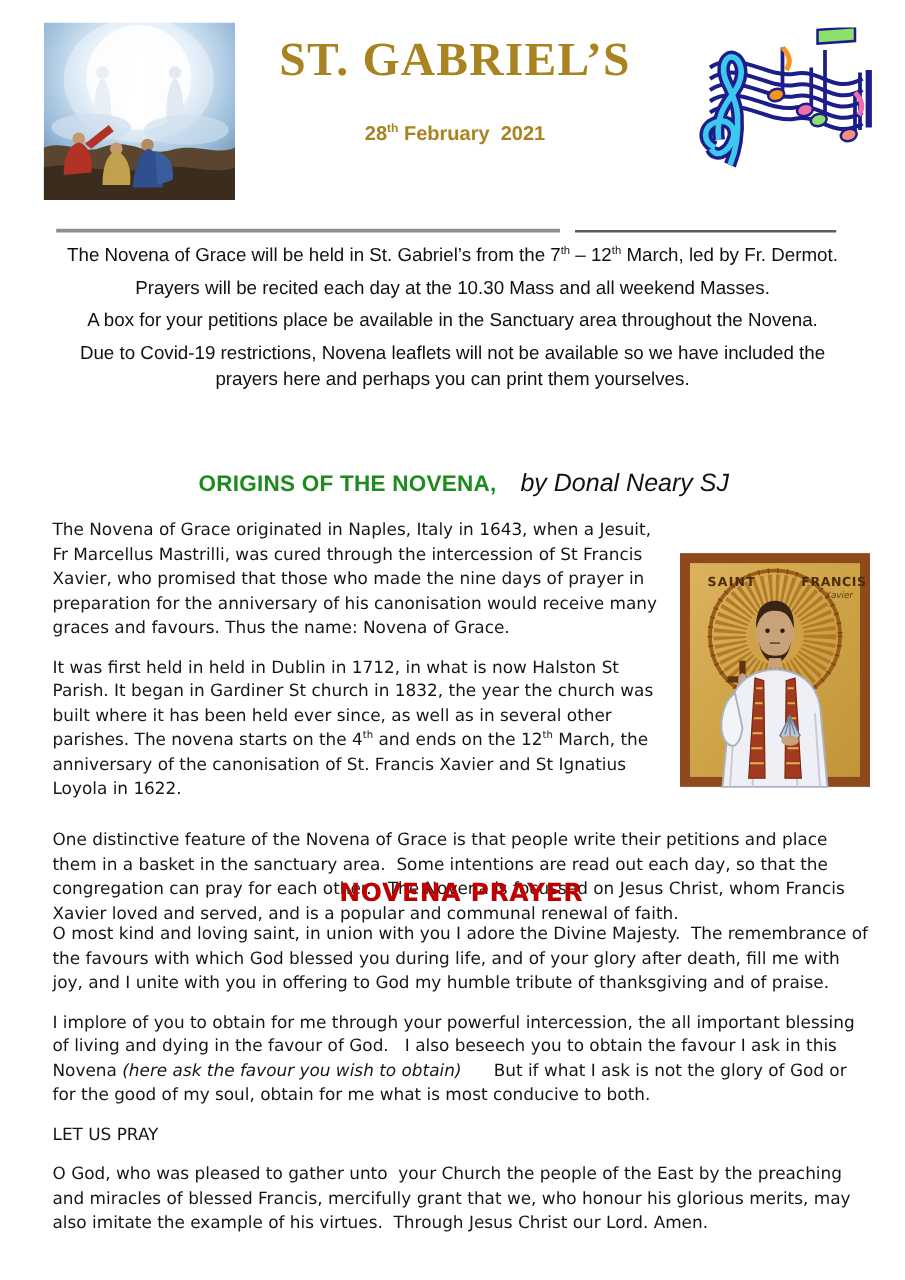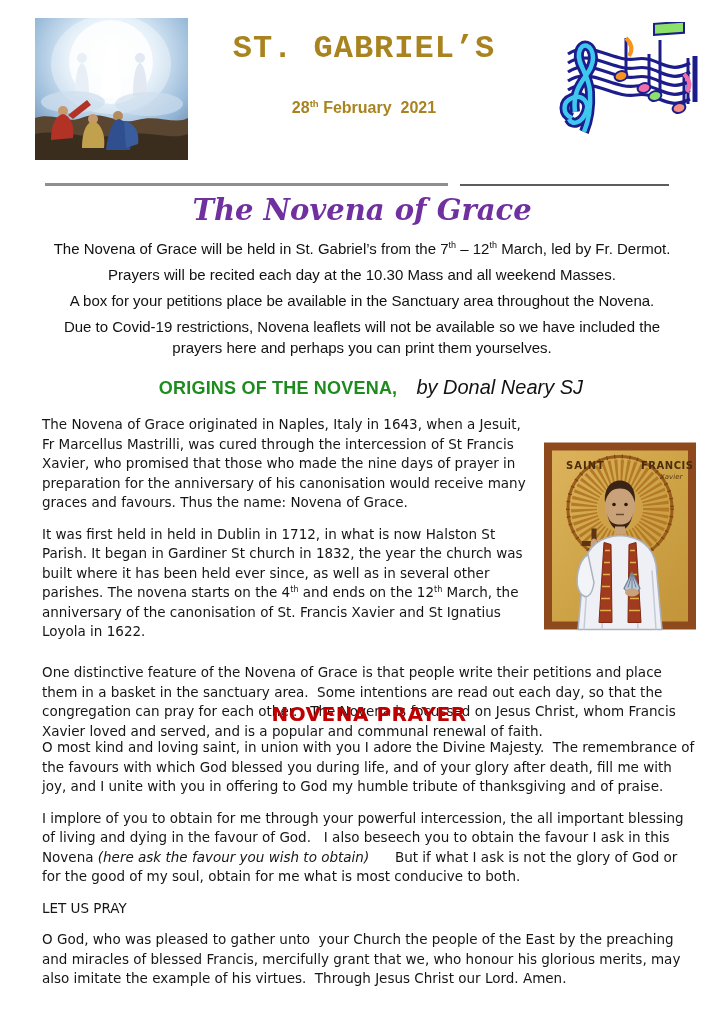--- a/index.html
+++ b/index.html
@@ -9,22 +9,22 @@
   }
   sup { font-size:0.60em; vertical-align:super; line-height:0; }
   i { font-style:italic; }
 
   
   .header { position:absolute; top:0; left:0; width:724px; height:184px; }
   .transfig { position:absolute; left:35px; top:18px; width:153px; height:142px; }
   .transfig svg { width:100%; height:100%; display:block; }
   .masthead { position:absolute; left:196px; top:28px; width:336px; text-align:center; }
   .masthead .t-line {
-    font-weight:bold; font-size:32px; line-height:41px; letter-spacing:1px;
-    color:var(--gold); font-family:Liberation Mono, monospace;
+    font-weight:bold; font-size:38px; line-height:41px; letter-spacing:1px;
+    color:var(--gold); font-family:Liberation Serif, serif;
   }
   .masthead .issue-date {
     margin-top:30px; font-weight:bold; font-size:16px; color:var(--gold);
     font-family:"Liberation Sans", sans-serif;
   }
   .music { position:absolute; left:538px; top:22px; width:168px; height:122px; }
   .music svg { width:100%; height:100%; display:block; }
 
   .divider { position:absolute; top:183px; left:0; width:724px; height:4px; }
   .divider .seg1 { position:absolute; left:45px; top:0; width:403px; height:3px; background:#8f8f8f; }
@@ -165,21 +165,20 @@
       </svg>
     </div>
   </div>
 
   <div class="divider">
     <span class="seg1"></span>
     <span class="seg2"></span>
   </div>
 
   <section class="announce">
-    <h1>The Novena of Grace</h1>
     <p><span>The Novena of Grace will be held in St. Gabriel’s from the 7</span><sup>th</sup><span> – 12</span><sup>th</sup><span> March, led by Fr. Dermot.</span></p>
     <p><span>Prayers will be recited each day at the 10.30 Mass and all weekend Masses.</span></p>
     <p><span>A box for your petitions place be available in the Sanctuary area throughout the Novena.</span></p>
     <p class="wraps"><span>Due to Covid-19 restrictions, Novena leaflets will not be available so we have included the prayers here and perhaps you can print them yourselves.</span></p>
   </section>
 
   <section class="origins">
     <div class="origins-head">
       <span class="g-head">ORIGINS OF THE NOVENA,</span>
       <span class="byline">by Donal Neary SJ</span>

